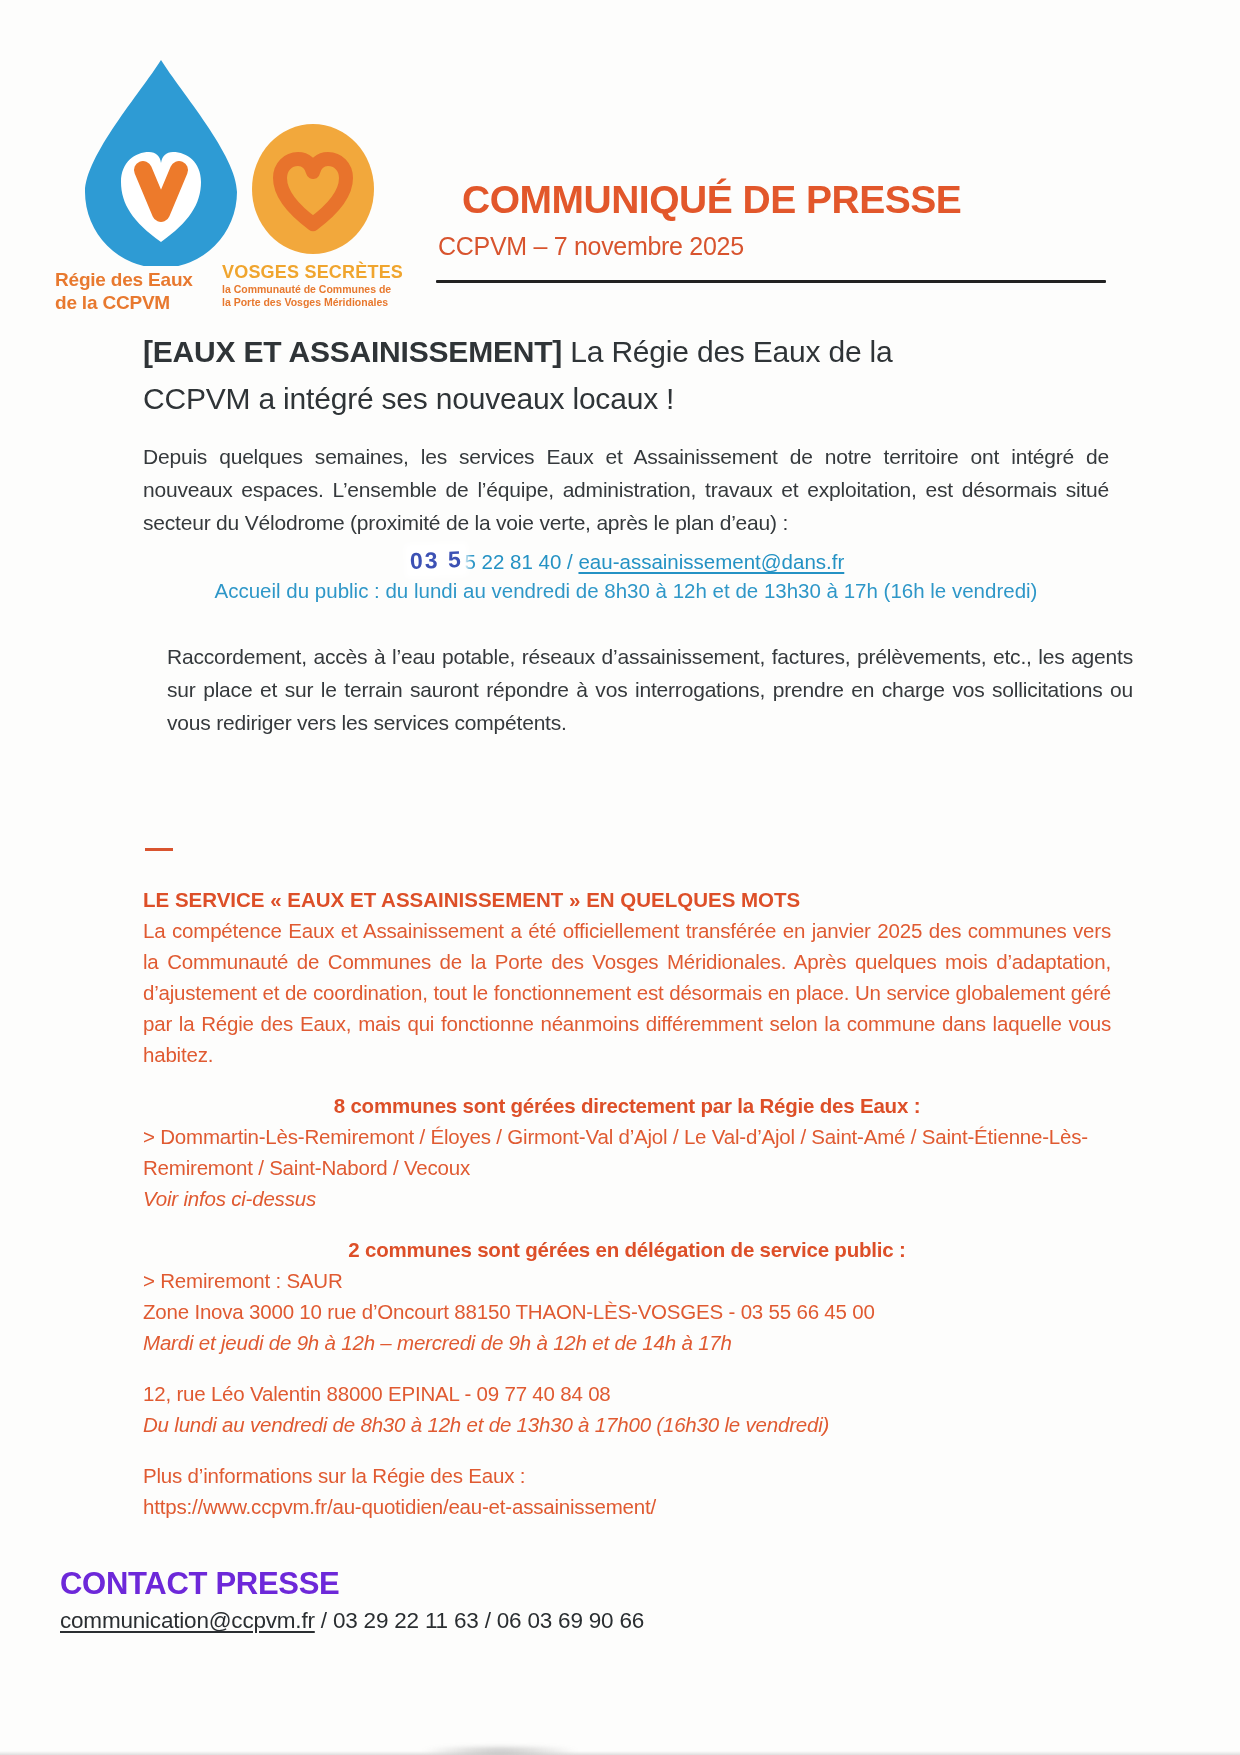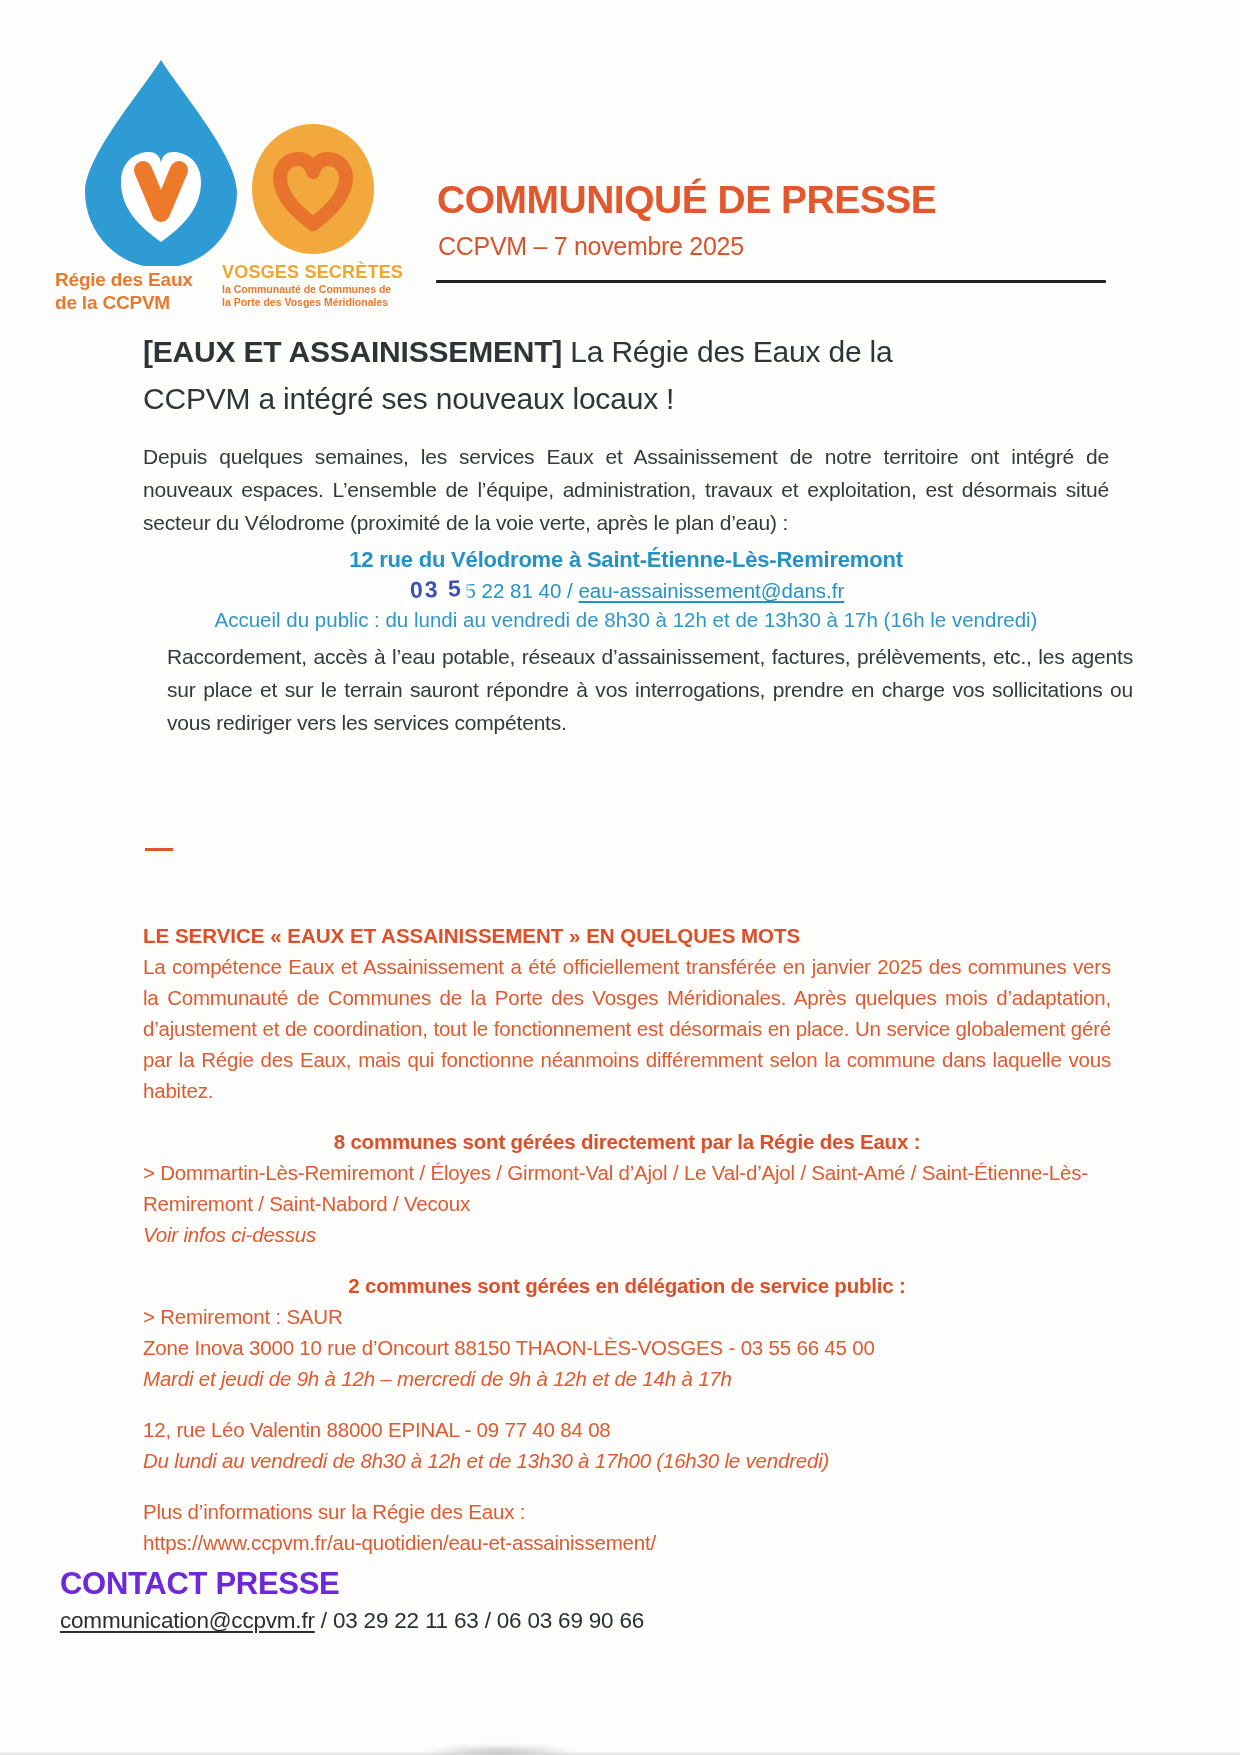--- a/index.html
+++ b/index.html
@@ -20,21 +20,21 @@
     text-align:left;color:#e8792f;font-weight:bold;
     font-size:19px;line-height:23px;letter-spacing:-0.2px;
   }
   .caption-vosges{
     position:absolute;left:222px;top:262px;width:185px;
     text-align:left;
   }
   .caption-vosges .v-name{color:#f0a52e;font-weight:bold;font-size:18px;letter-spacing:0.2px;display:block;}
   .caption-vosges .v-sub{color:#e8792f;font-weight:bold;font-size:10.5px;line-height:13px;display:block;}
   .press-title{
-    position:absolute;left:437px;top:178px;
+    position:absolute;left:462px;top:178px;
     color:#e2572b;font-weight:bold;font-size:39px;letter-spacing:-0.5px;
     white-space:nowrap;
   }
   .press-date{
     position:absolute;left:438px;top:232px;
     color:#d8542e;font-size:25px;letter-spacing:-0.3px;white-space:nowrap;
   }
   .header-rule{
     position:absolute;left:436px;top:280px;width:670px;height:3px;
     background:#222;border-radius:1px;
@@ -72,21 +72,21 @@
   
   .orange-dash{
     position:absolute;left:145px;top:848px;width:28px;height:3px;
     background:#d9542f;
   }
   
   .service{
     position:absolute;left:143px;top:884px;width:968px;
     color:#e05a31;font-size:20.5px;line-height:31px;letter-spacing:-0.2px;
   }
-  .svc-heading{font-weight:bold;color:#dd4f28;letter-spacing:0;margin-top:36px;}
+  .svc-heading{font-weight:bold;color:#dd4f28;letter-spacing:0;}
   .svc-par{text-align:justify;margin:0 0 0 0;}
   .svc-block{margin-top:20px;}
   .svc-sub{font-weight:bold;color:#dd4f28;text-align:center;}
   .svc-italic{font-style:italic;}
   
   .footer-title{
     position:absolute;left:60px;top:1566px;width:975px;
     font-size:31px;font-weight:bold;color:#6d28d9;
     letter-spacing:-0.3px;
   }
@@ -136,21 +136,20 @@
   <div class="press-date">CCPVM – 7 novembre 2025</div>
   <div class="header-rule"></div>
 
   <div class="headline">
     <b>[EAUX ET ASSAINISSEMENT]</b><span> La Régie des Eaux de la CCPVM a intégré ses nouveaux locaux !</span>
   </div>
 
   <div class="para intro">Depuis quelques semaines, les services Eaux et Assainissement de notre territoire ont intégré de nouveaux espaces. L’ensemble de l’équipe, administration, travaux et exploitation, est désormais situé secteur du Vélodrome (proximité de la voie verte, après le plan d’eau) :</div>
 
   <div class="address">
-    <div class="addr-line1">12 rue du Vélodrome à Saint-Étienne-Lès-Remiremont</div>
     <div class="addr-line2">
       <span class="hand-ink">03 5</span><span>5 22 81 40</span><span> / </span><span class="u-link">eau-assainissement@dans.fr</span>
     </div>
     <div class="addr-line3">Accueil du public : du lundi au vendredi de 8h30 à 12h et de 13h30 à 17h (16h le vendredi)</div>
   </div>
 
   <div class="para body2">Raccordement, accès à l’eau potable, réseaux d’assainissement, factures, prélèvements, etc., les agents sur place et sur le terrain sauront répondre à vos interrogations, prendre en charge vos sollicitations ou vous rediriger vers les services compétents.</div>
 
   <div class="orange-dash"></div>
 

